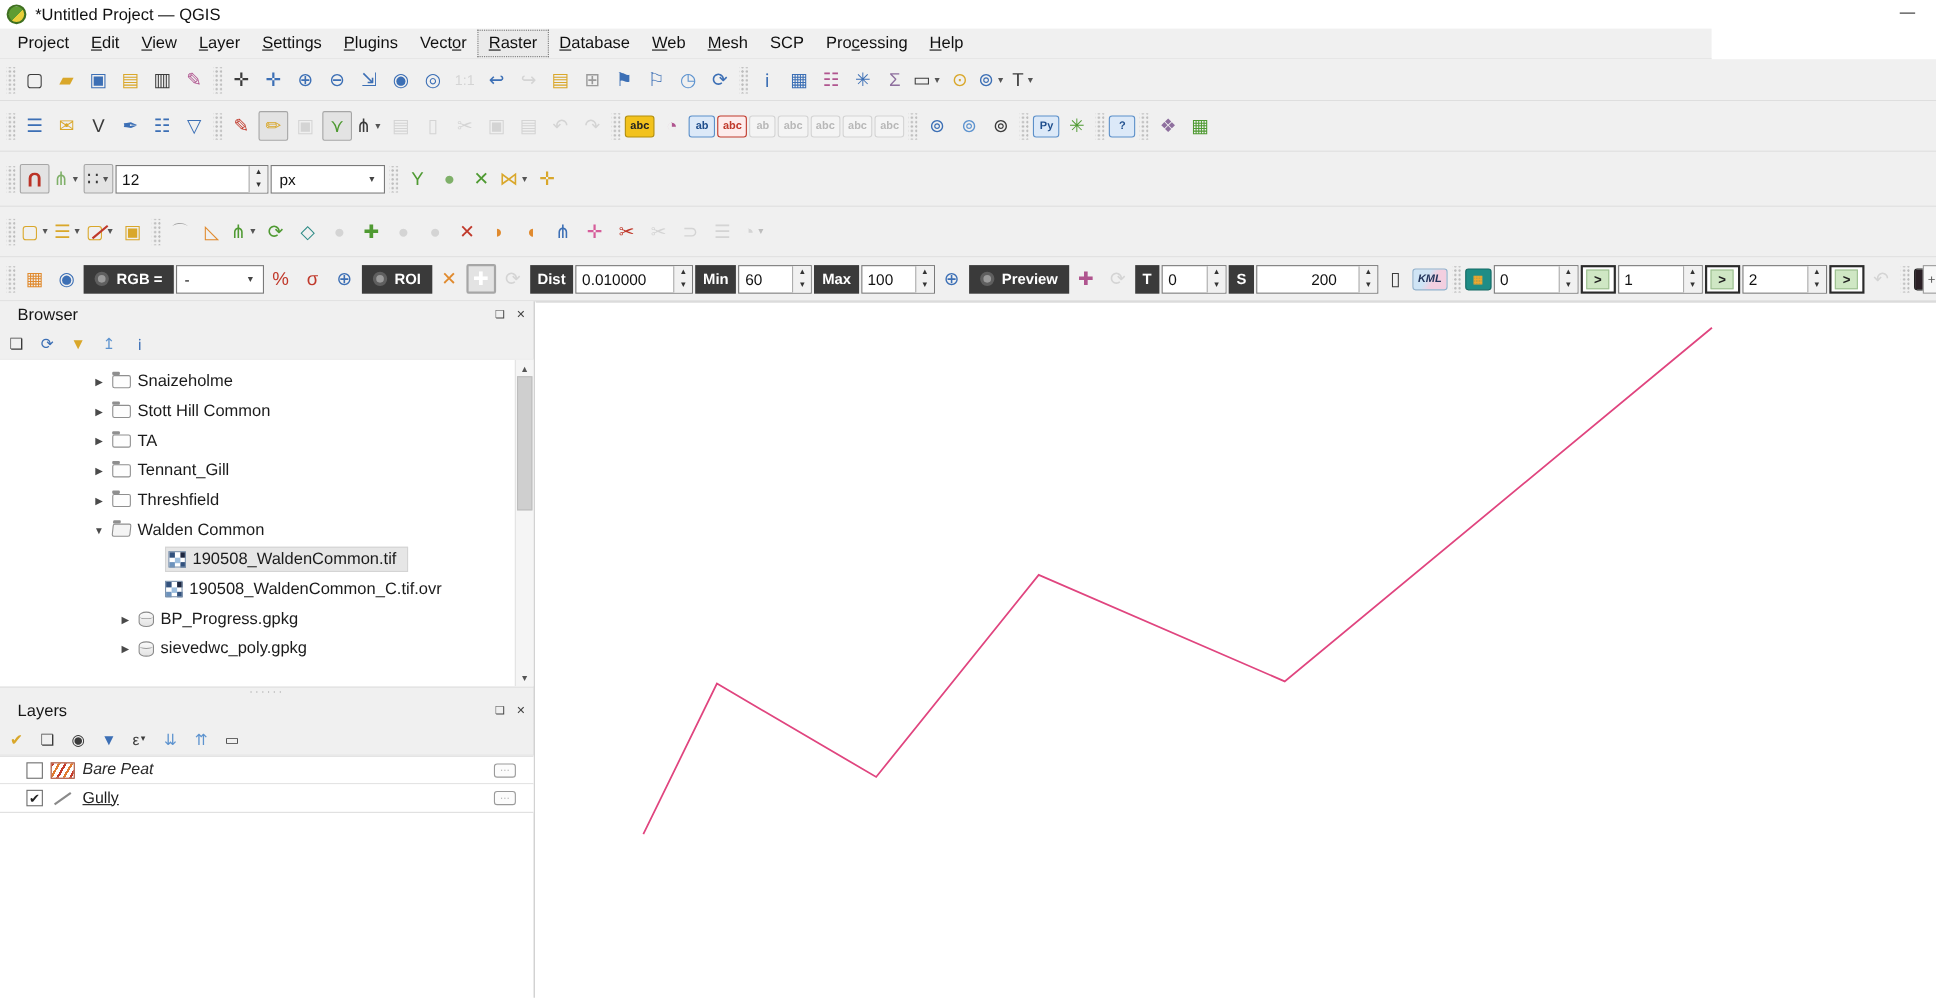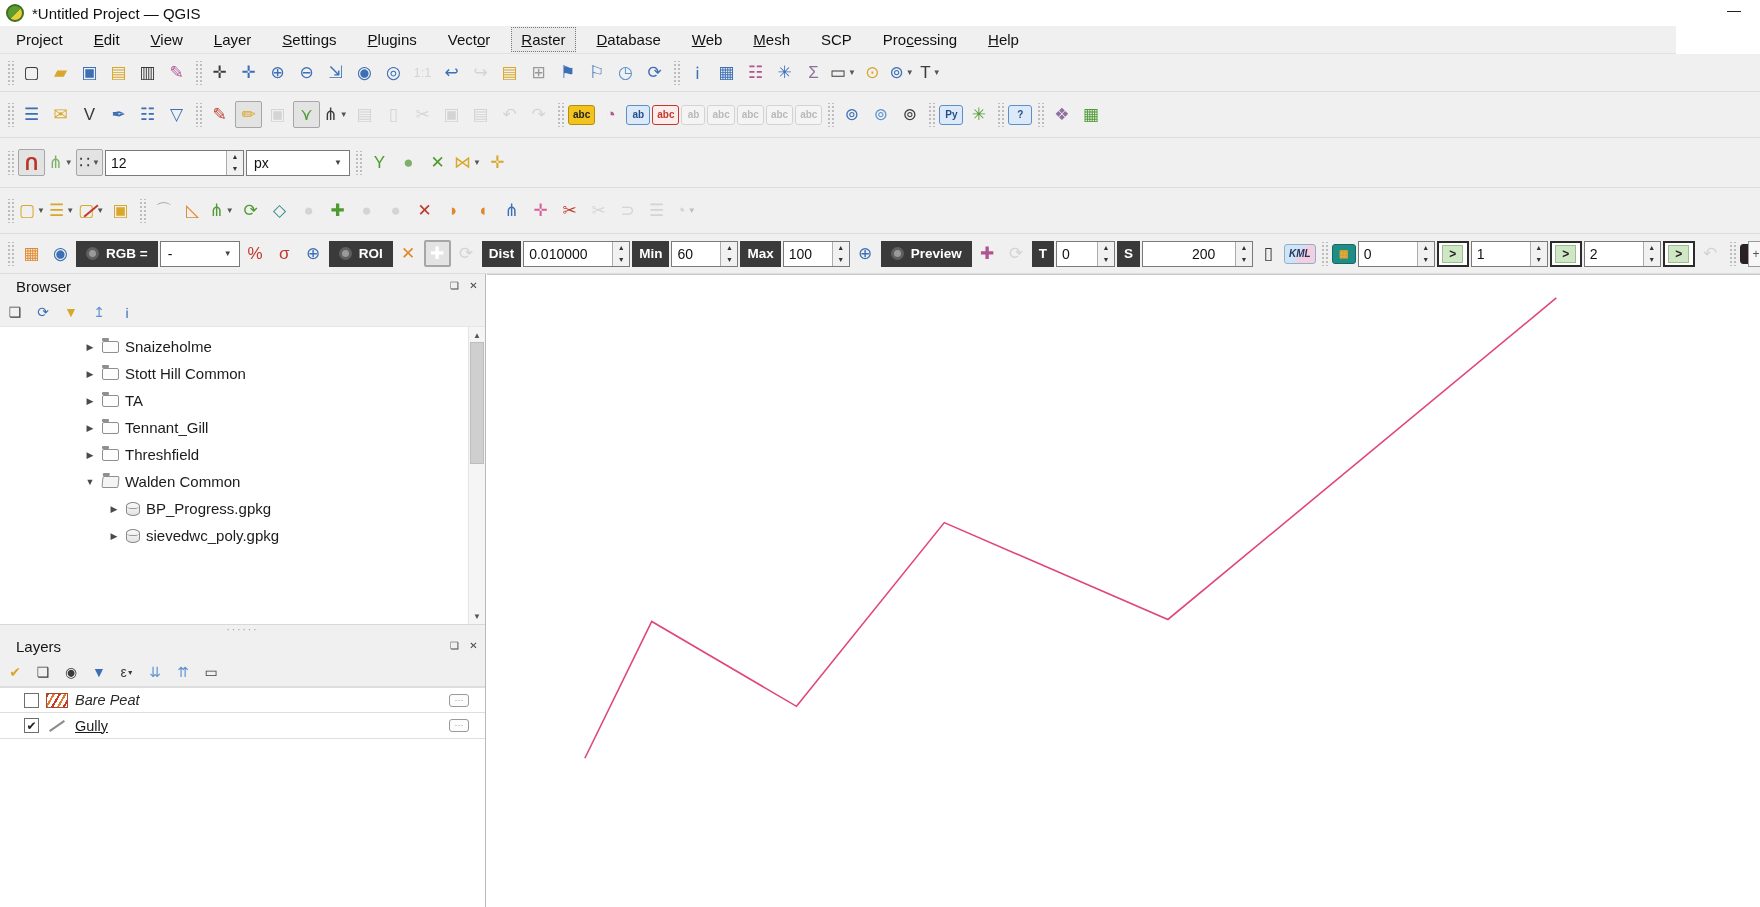--- a/index.html
+++ b/index.html
@@ -5,21 +5,21 @@
   * { margin:0; padding:0; box-sizing:border-box; }
   html,body { width:1760px; height:907px; overflow:hidden; font-family:"Liberation Sans",sans-serif; background:#fff; }
 
   
   #titlebar { position:absolute; left:0; top:0; width:1760px; height:26px; background:#ffffff; display:flex; align-items:center; padding-left:6px; }
   #qgis-logo { width:18px; height:18px; border-radius:50%; background:linear-gradient(135deg,#5e9c32 0 55%,#e8cf3a 55%); border:2px solid #3f7020; margin-right:8px; }
   #title-text { font-size:15px; color:#111; }
   #min-btn { position:absolute; right:14px; top:2px; font-size:14px; color:#222; width:24px; text-align:center; cursor:default; }
 
   
-  #menubar { position:absolute; left:0; top:26px; width:1676px; height:28px; background:#f0f0f0; display:flex; align-items:center; padding-left:6px; border-bottom:1px solid #e2e2e2;gap:11px; }
+  #menubar { position:absolute; left:0; top:26px; width:1556px; height:28px; background:#f0f0f0; display:flex; align-items:center; padding-left:6px; border-bottom:1px solid #e2e2e2; }
   .menu-item { font-size:15px; color:#111; padding:3px 9px; border:1px solid transparent; }
   .menu-item u { text-decoration:underline; }
   .menu-item.focused { border:1px dotted #777; background:#eaeaea; }
 
   
   #toolbars { position:absolute; left:0; top:54px; width:1760px; background:#f0f0f0; }
   .trow { display:flex; align-items:center; padding-left:4px; gap:2px; border-bottom:1px solid #dcdcdc; background:#f0f0f0; }
   #trow-0 { height:38px; } #trow-1 { height:46px; } #trow-2 { height:50px; } #trow-3 { height:46px; } #trow-4 { height:40px; }
   .thandle { width:8px; height:24px; margin:0 2px; background-image:radial-gradient(#bdbdbd 1px, transparent 1.2px); background-size:4px 4px; background-position:1px 2px; flex:none; }
   .tbi { display:inline-flex; align-items:center; justify-content:center; min-width:27px; height:27px; font-size:17px; border:1px solid transparent; border-radius:2px; color:#444; flex:none; position:relative; }
@@ -421,20 +421,32 @@
         <div class="titem" style="padding-left: 84px;">
           <span class="texp">▶</span>
           <span class="fi fi-folder"></span>
           <span>Threshfield</span>
         </div>
         <div class="titem" style="padding-left: 84px;">
           <span class="texp">▼</span>
           <span class="fi fi-folder open"></span>
           <span>Walden Common</span>
         </div>
+        <div class="titem" style="padding-left: 132px;">
+          <span class="texp"></span>
+          <span class="tsel">
+            <span class="fi fi-raster"></span>
+            <span>190508_WaldenCommon.tif</span>
+          </span>
+        </div>
+        <div class="titem" style="padding-left: 132px;">
+          <span class="texp"></span>
+          <span class="fi fi-raster"></span>
+          <span>190508_WaldenCommon_C.tif.ovr</span>
+        </div>
         <div class="titem" style="padding-left: 108px;">
           <span class="texp">▶</span>
           <span class="fi fi-gpkg"></span>
           <span>BP_Progress.gpkg</span>
         </div>
         <div class="titem" style="padding-left: 108px;">
           <span class="texp">▶</span>
           <span class="fi fi-gpkg"></span>
           <span>sievedwc_poly.gpkg</span>
         </div>

